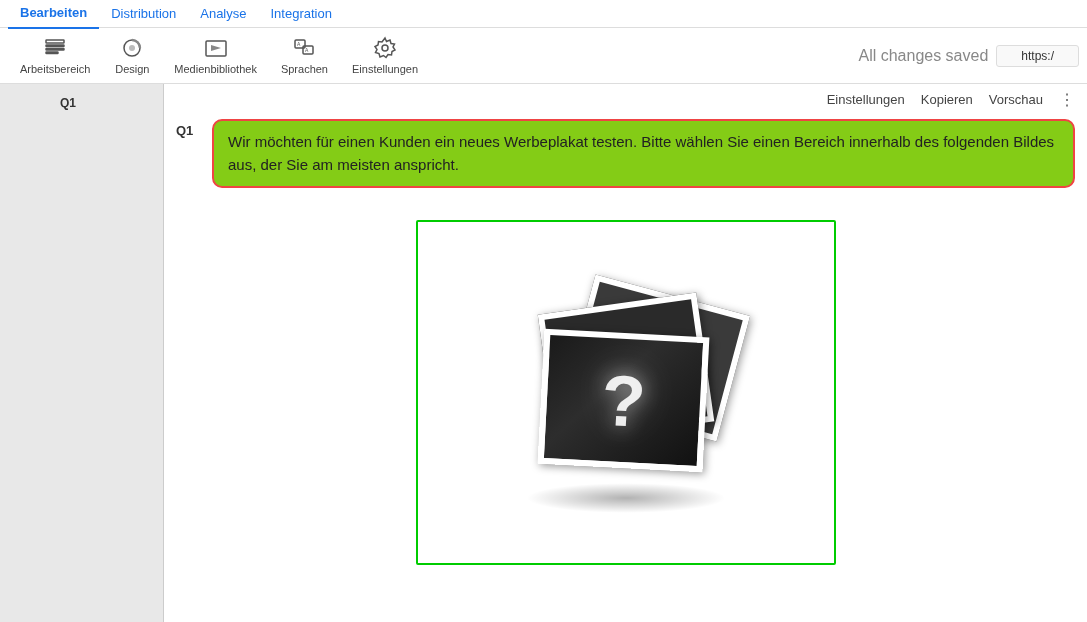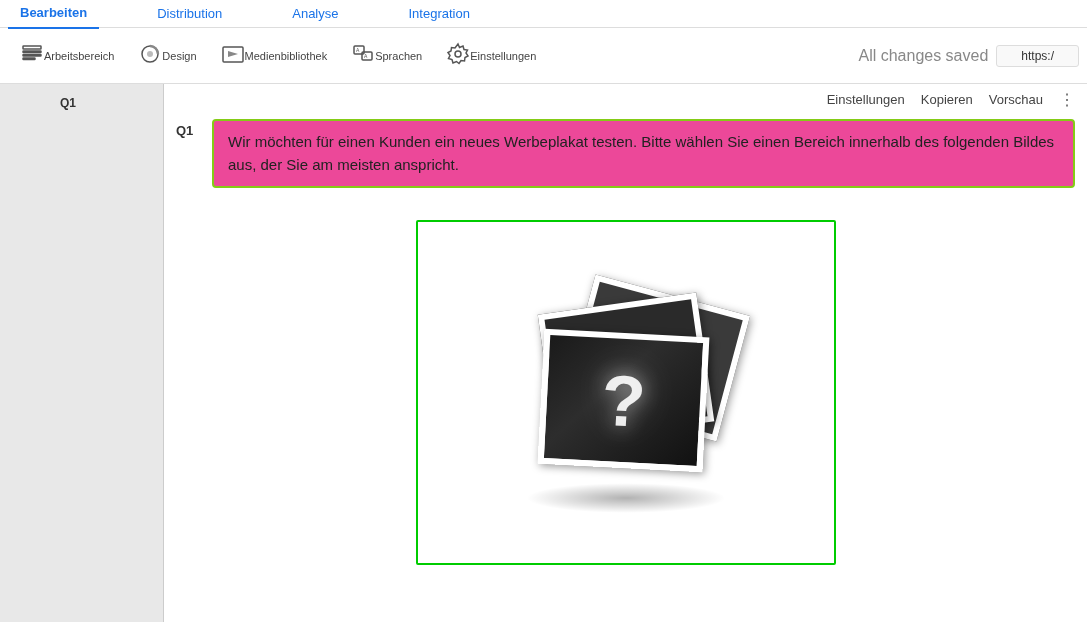--- a/index.html
+++ b/index.html
@@ -6,21 +6,20 @@
     body { font-family: Arial, sans-serif; font-size: 13px; background: #f5f5f5; overflow: hidden; width: 1087px; height: 622px; }
 
     
     .top-nav {
       display: flex;
       align-items: center;
       background: #fff;
       border-bottom: 1px solid #ddd;
       height: 28px;
       padding: 0 8px;
-      gap: 46px;
     }
     .top-nav a {
       color: #1a73e8;
       text-decoration: none;
       font-size: 13px;
       padding: 0 12px;
       line-height: 28px;
       cursor: pointer;
     }
     .top-nav a.active {
@@ -33,20 +32,21 @@
     .toolbar {
       display: flex;
       align-items: center;
       background: #fff;
       border-bottom: 1px solid #ddd;
       height: 56px;
       padding: 0 8px;
     }
     .toolbar-item {
       display: flex;
+      flex-direction: column;
       align-items: center;
       justify-content: center;
       padding: 4px 12px;
       cursor: pointer;
       min-width: 60px;
       height: 52px;
       color: #444;
       font-size: 11px;
     }
     .toolbar-item svg { margin-bottom: 3px; }
@@ -128,27 +128,27 @@
     .question-number {
       font-size: 13px;
       color: #333;
       font-weight: bold;
       margin-right: 12px;
       min-width: 24px;
       padding-top: 4px;
     }
     .question-text-box {
       flex: 1;
-      border: 2px solid #84cc16;
-      border-radius: 4px;
+      border: 2px solid #ef4444;
+      border-radius: 10px;
       padding: 10px 14px;
       font-size: 15px;
       line-height: 1.5;
       color: #222;
-      background: #ec4899;
+      background: #84cc16;
     }
 
     
     .image-container {
       display: flex;
       justify-content: center;
       padding: 20px 0 20px 0;
     }
     .image-box {
       border: 2px solid #00cc00;

